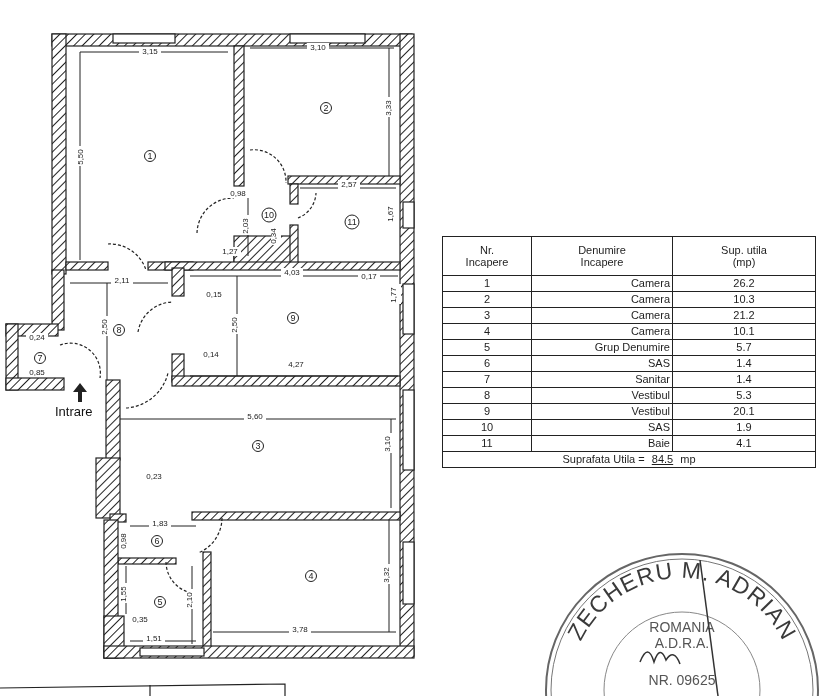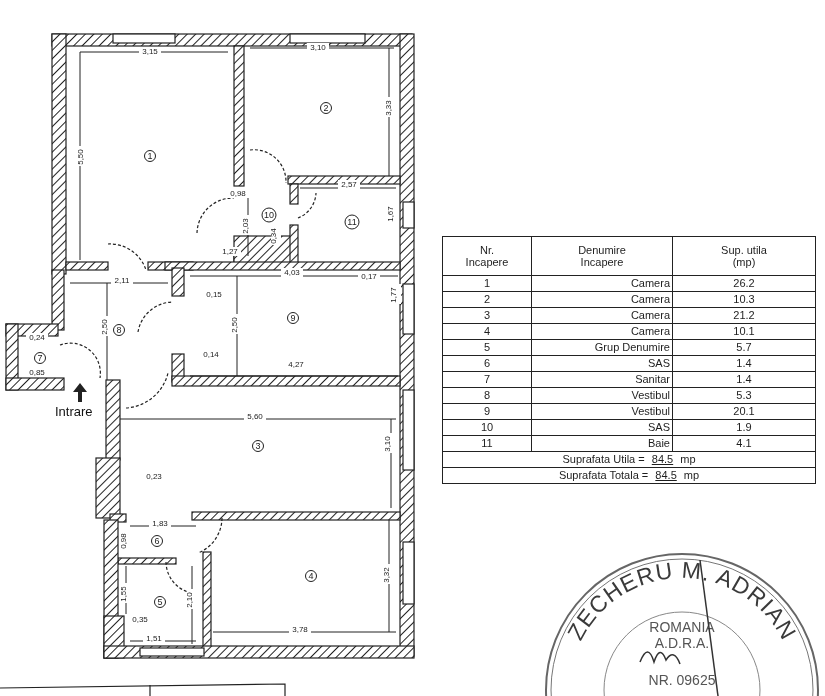--- a/index.html
+++ b/index.html
@@ -312,23 +312,20 @@
       <tr>
         <td class="nr">11</td>
         <td class="name">Baie</td>
         <td class="area">4.1</td>
       </tr>
     </tbody>
   <tfoot>
     <tr>
       <td colspan="3" class="total"><span>Suprafata Utila =</span> <span class="underline-val">84.5</span> <span>mp</span></td>
     </tr>
-    <tr>
-      <td colspan="3" class="total"><span>Suprafata Totala =</span> <span class="underline-val">84.5</span> <span>mp</span></td>
-    </tr>
   </tfoot>
 </table>
 
 <svg id="stamp" width="285" height="156" viewBox="0 0 285 156" xmlns="http://www.w3.org/2000/svg">
   <defs>
     <path id="stampArc" d="M 30 150 A 112 112 0 0 1 254 150"></path>
   </defs>
   <circle cx="142" cy="150" r="136" fill="none" stroke="#666" stroke-width="2"></circle>
   <circle cx="142" cy="150" r="131" fill="none" stroke="#777" stroke-width="1"></circle>
   <circle cx="142" cy="150" r="78" fill="none" stroke="#888" stroke-width="1"></circle>

